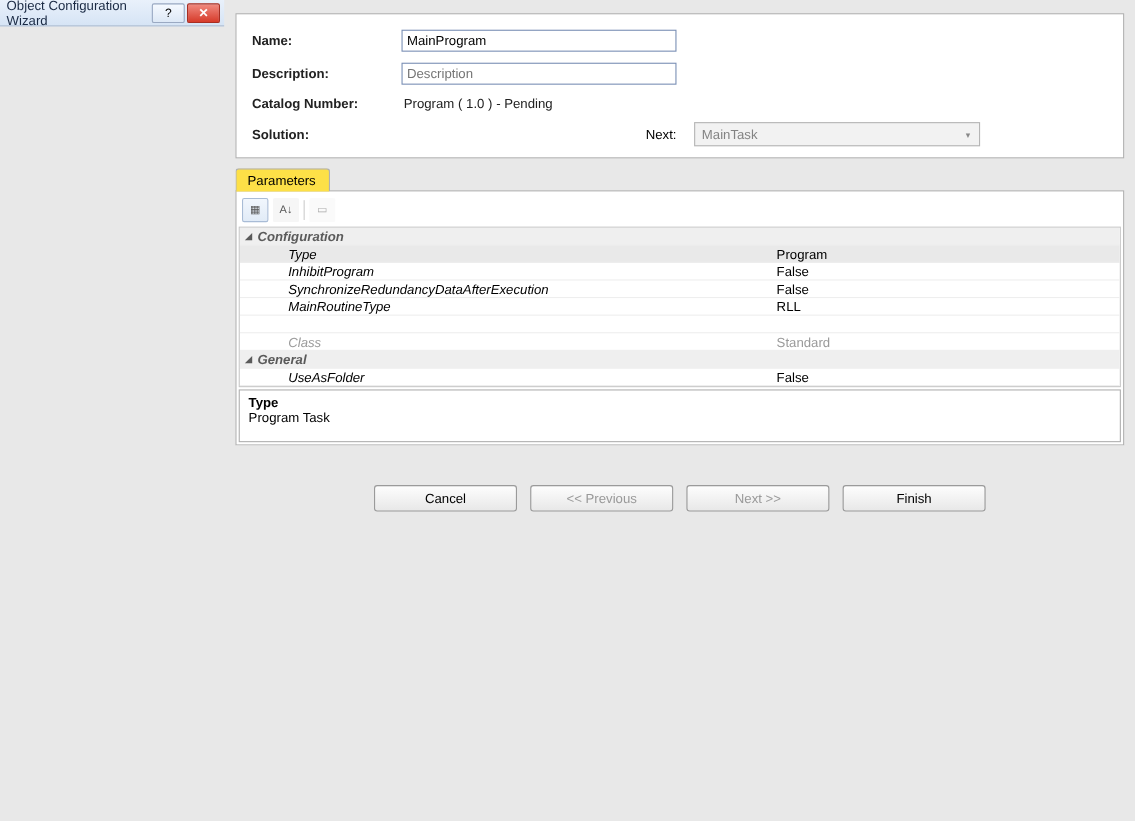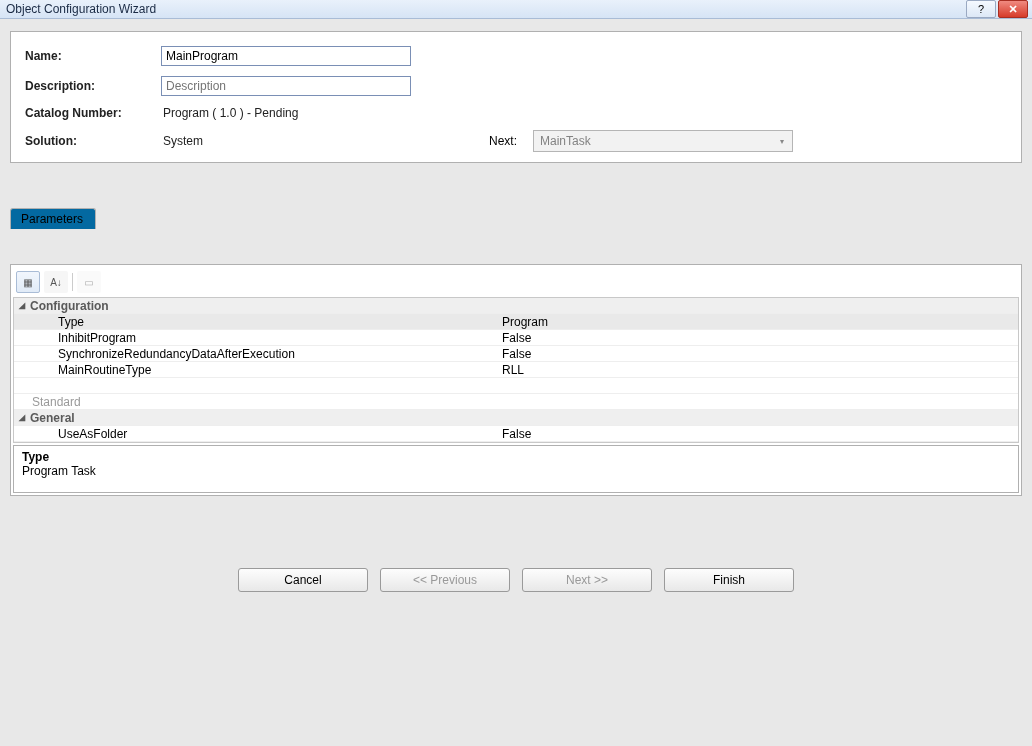--- a/index.html
+++ b/index.html
@@ -8,21 +8,20 @@
     font-size: 12px;
     background: #e8e8e8;
     width: 1032px;
     height: 746px;
     overflow: hidden;
   }
   .window {
     width: 1032px;
     height: 576px;
     display: flex;
-    flex-direction: column;
   }
   .titlebar {
     height: 24px;
     background: linear-gradient(#e9f1fb, #d6e4f5);
     border-bottom: 1px solid #a9bcd6;
     display: flex;
     align-items: center;
     padding: 0 4px 0 6px;
   }
   .titlebar .title {
@@ -47,21 +46,20 @@
     border-color: #a82e22;
     color: #fff;
     font-weight: bold;
   }
   .content {
     flex: 1;
     background: #e8e8e8;
     padding: 12px 10px 4px 10px;
     display: flex;
     flex-direction: column;
-    gap: 36px;
   }
   .top-panel {
     background: #fff;
     border: 1px solid #b0b0b0;
     padding: 14px 14px 10px 14px;
   }
   .form-grid {
     display: grid;
     grid-template-columns: 130px 260px 100px 270px;
     row-gap: 10px;
@@ -87,21 +85,21 @@
     padding: 0 8px 0 6px;
     color: #838383;
   }
   .combo .arrow {
     margin-left: auto;
     font-size: 8px;
     color: #888;
   }
   .tabs-row { margin-top: 8px; display: flex; align-items: flex-end; }
   .tab {
-    background: #0369a1;
+    background: #fde047;
     border: 1px solid #b0b0b0;
     border-bottom: none;
     padding: 3px 12px 3px 10px;
     border-radius: 3px 3px 0 0;
     font-size: 12px;
     position: relative;
     top: 1px;
   }
   .params-panel {
     background: #fff;
@@ -146,21 +144,21 @@
     line-height: 16px;
     font-size: 12px;
     border-bottom: 1px solid #eee;
   }
   .row .expander {
     width: 16px;
     text-align: center;
     font-size: 8px;
     color: #5a5a5a;
   }
-  .row .key { width: 470px; padding-left: 0; }
+  .row .key { width: 470px; padding-left: 0; font-style: italic; }
   .row .val { flex: 1; padding-left: 2px; }
   .row.group {
     background: #efefef;
     font-weight: bold;
     color: #5a5a5a;
   }
   .row.prop .key { padding-left: 28px; }
   .row.selected {
     background: #e9e9e9;
   }
@@ -221,21 +219,20 @@
         </div>
         <div></div>
           <div></div>
 
         <div class="lbl">Catalog Number:</div>
         <div class="static-val">Program    ( 1.0 )  -  Pending</div>
         <div></div>
           <div></div>
 
         <div class="lbl">Solution:</div>
-        <div class="static-val">System</div>
         <div style="text-align:right;padding-right:10px;">Next:</div>
         <div>
           <div class="combo">
             <span>MainTask</span>
             <span class="arrow">▾</span>
           </div>
         </div>
       </div>
     </div>
 
@@ -282,20 +279,21 @@
             <span class="expander"></span>
             <span class="key">MainRoutineType</span>
             <span class="val">RLL</span>
           </div>
           <div class="row prop">
             <span class="expander"></span>
             <span class="val"></span>
           </div>
           <div class="row prop disabled">
             <span class="expander"></span>
+            <span class="key">Class</span>
             <span class="val">Standard</span>
           </div>
           <div class="row group">
             <span class="expander">◢</span>
             <span class="key">General</span>
             <span class="val"></span>
           </div>
           <div class="row prop">
             <span class="expander"></span>
             <span class="key">UseAsFolder</span>

